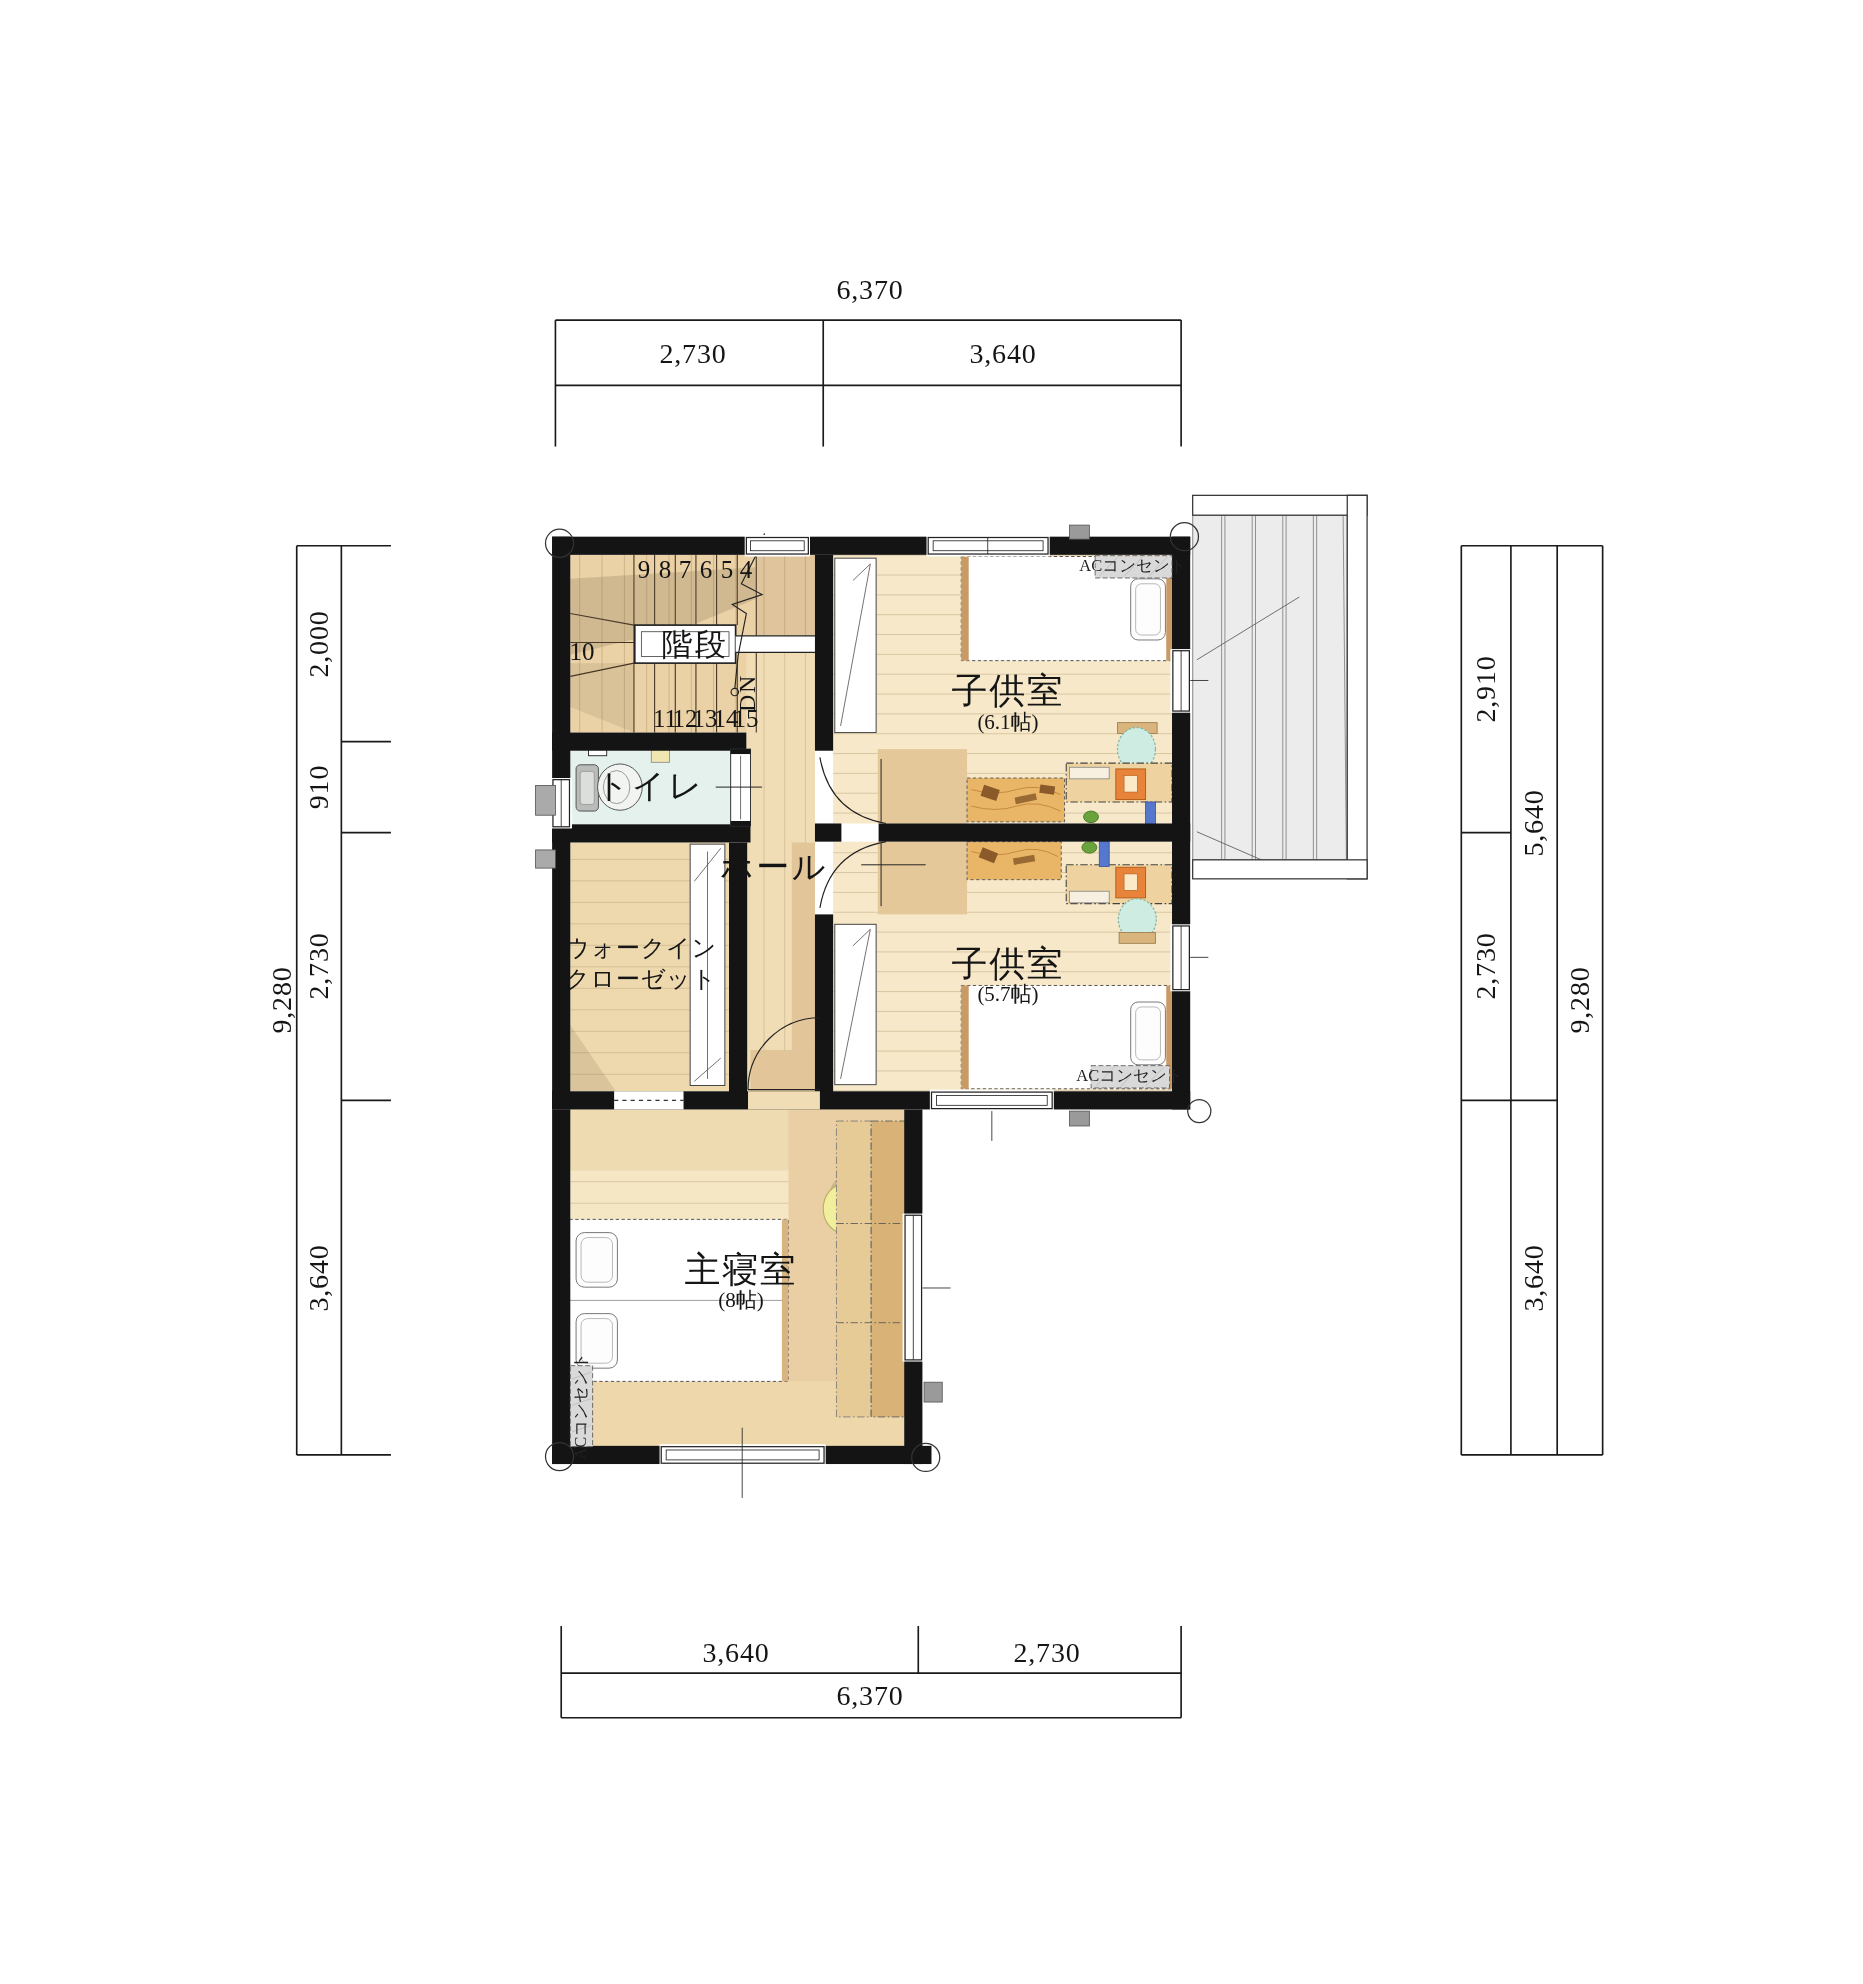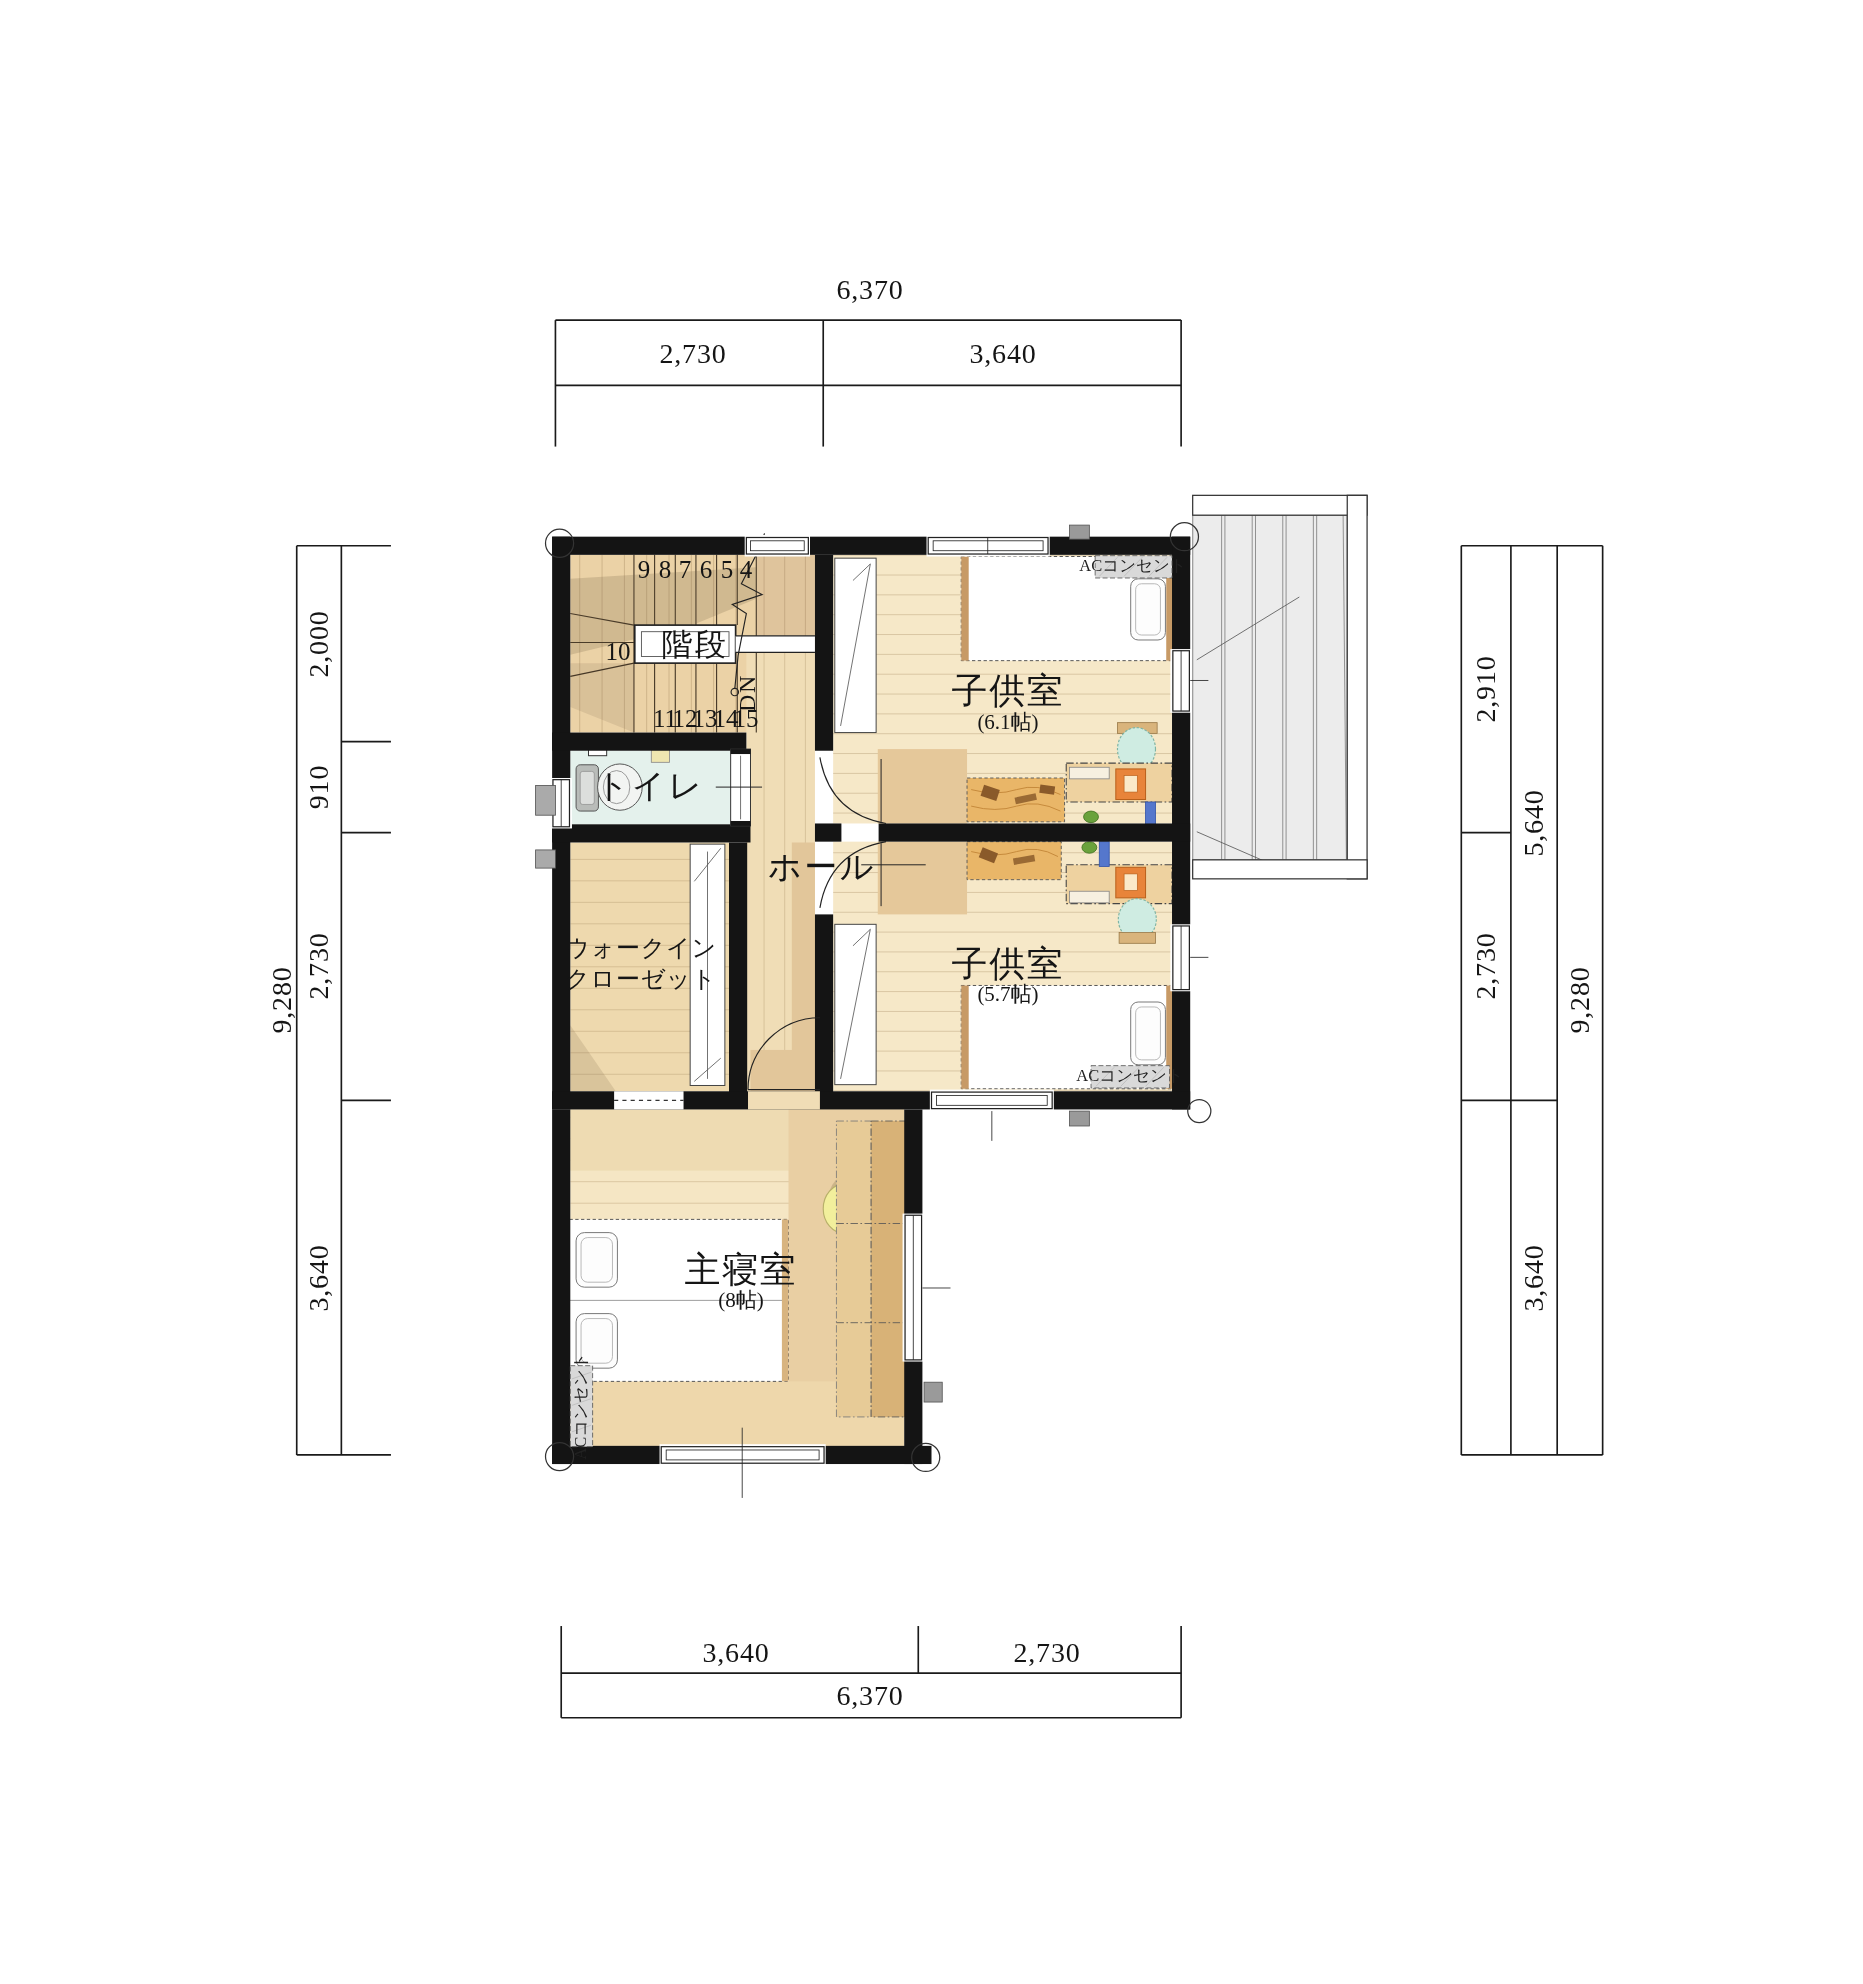--- a/index.html
+++ b/index.html
@@ -404,37 +404,37 @@
   <div class="lbl dim rot" style="left:319px;top:1278px;">3,640</div>
 
   <div class="lbl dim rot" style="left:1486px;top:689px;">2,910</div>
   <div class="lbl dim rot" style="left:1486px;top:966px;">2,730</div>
   <div class="lbl dim rot" style="left:1534px;top:823px;">5,640</div>
   <div class="lbl dim rot" style="left:1534px;top:1278px;">3,640</div>
   <div class="lbl dim rot" style="left:1580px;top:1000px;">9,280</div>
 
   <div class="lbl mid" style="left:695px;top:644px;font-size:31px;text-align:right;">階段</div>
   <div class="lbl mid" style="left:650px;top:786px;">トイレ</div>
-  <div class="lbl mid" style="left:822px;top:867px;">ホール</div>
+  <div class="lbl mid" style="left:774px;top:867px;">ホール</div>
   <div class="lbl wic" style="left:641px;top:948px;">ウォークイン</div>
   <div class="lbl wic" style="left:641px;top:979px;">クローゼット</div>
   <div class="lbl room" style="left:1008px;top:691px;">子供室</div>
   <div class="lbl sub" style="left:1008px;top:722px;">(6.1帖)</div>
   <div class="lbl room" style="left:1008px;top:964px;">子供室</div>
   <div class="lbl sub" style="left:1008px;top:994px;">(5.7帖)</div>
   <div class="lbl room" style="left:741px;top:1270px;">主寝室</div>
   <div class="lbl sub" style="left:741px;top:1300px;">(8帖)</div>
 
   <div class="lbl stnum" style="left:644px;top:569px;">9</div>
   <div class="lbl stnum" style="left:665px;top:569px;">8</div>
   <div class="lbl stnum" style="left:685px;top:569px;">7</div>
   <div class="lbl stnum" style="left:706px;top:569px;">6</div>
   <div class="lbl stnum" style="left:727px;top:569px;">5</div>
   <div class="lbl stnum" style="left:746px;top:569px;">4</div>
-  <div class="lbl stnum" style="left:582px;top:651px;margin-left:36px;">10</div>
+  <div class="lbl stnum" style="left:582px;top:651px;">10</div>
   <div class="lbl stnum" style="left:665px;top:718px;">11</div>
   <div class="lbl stnum" style="left:685px;top:718px;text-align:center;">12</div>
   <div class="lbl stnum" style="left:705px;top:718px;">13</div>
   <div class="lbl stnum" style="left:726px;top:718px;">14</div>
   <div class="lbl stnum" style="left:746px;top:718px;">15</div>
   <div class="lbl dn rot" style="left:747px;top:693px;">DN</div>
 
   <div class="lbl ac" style="left:1133px;top:566px;">ACコンセント</div>
   <div class="lbl ac" style="left:1130px;top:1076px;">ACコンセント</div>
   <div class="lbl ac rot" style="left:581px;top:1406px;">ACコンセント</div>

